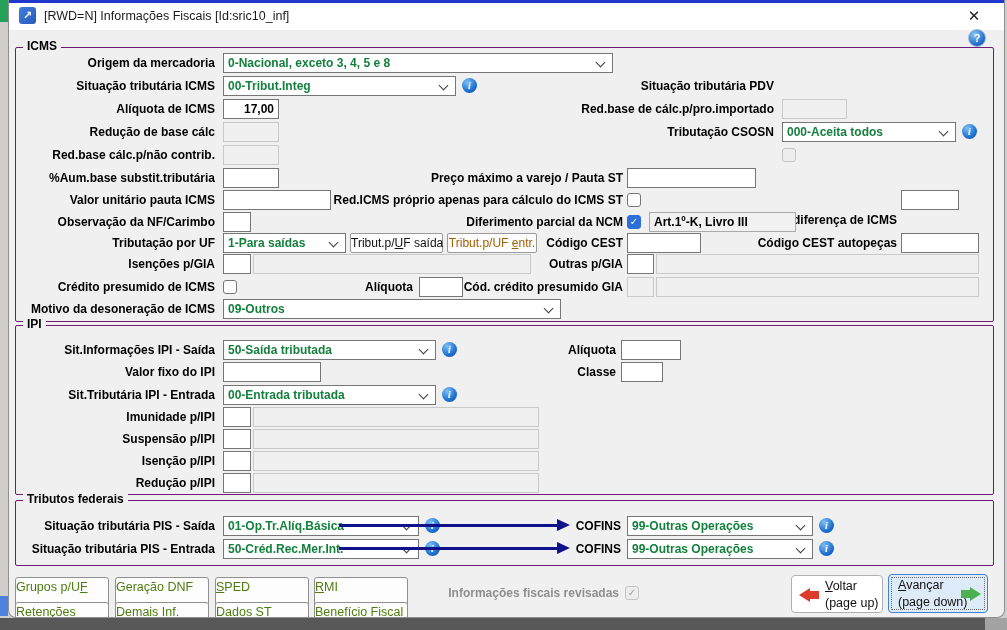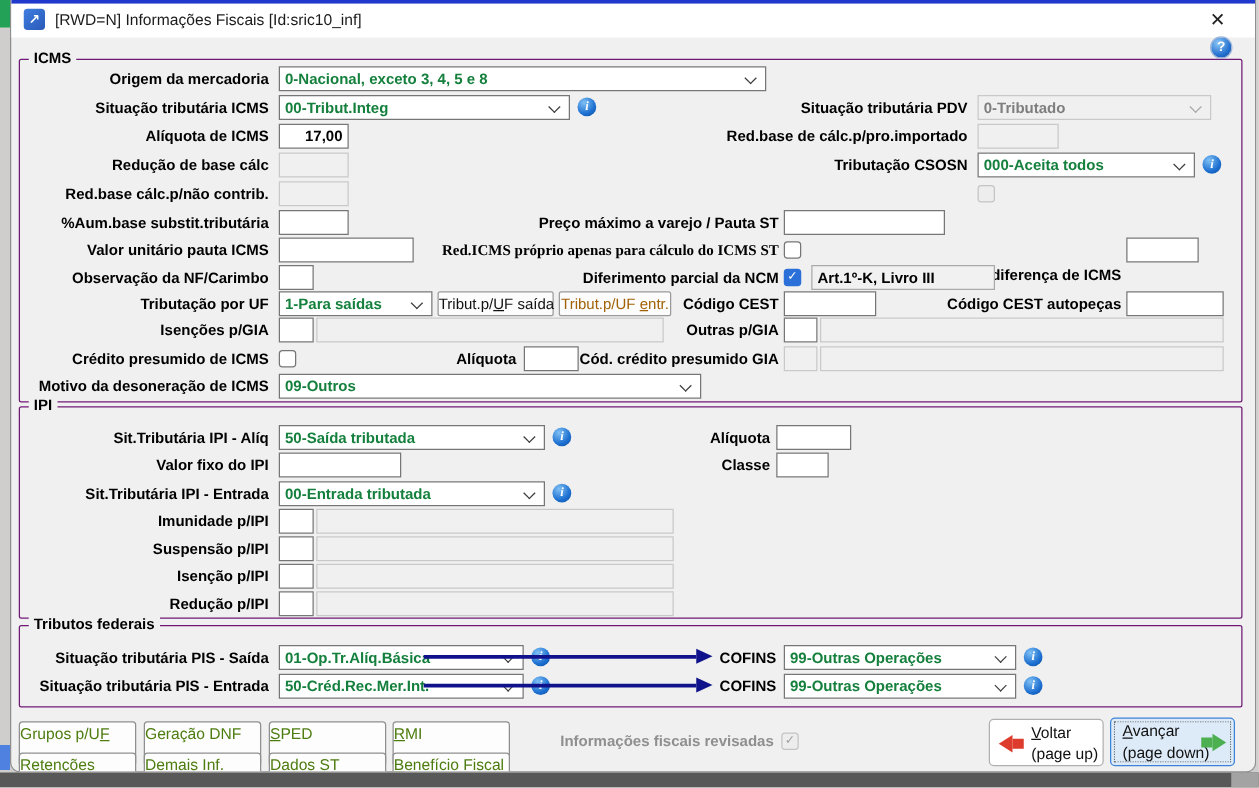--- a/index.html
+++ b/index.html
@@ -107,24 +107,20 @@
     <span class="chev"></span>
   </div>
 
   <div class="lab lcol" style="top:76px;">Situação tributária ICMS</div>
   <div class="combo" style="left:214px;top:76px;width:233px;">
     <span>00-Tribut.Integ</span>
     <span class="chev"></span>
   </div>
   <div class="info" style="left:453px;top:78px;">i</div>
   <div class="lab" style="left:420px;top:76px;width:345px;">Situação tributária PDV</div>
-  <div class="combo dis" style="left:773px;top:76px;width:187px;">
-    <span>0-Tributado</span>
-    <span class="chev"></span>
-  </div>
 
   <div class="lab lcol" style="top:99px;">Alíquota de ICMS</div>
   <div class="inp num" style="left:214px;top:99px;width:56px;">17,00</div>
   <div class="lab" style="left:420px;top:99px;width:345px;">Red.base de cálc.p/pro.importado</div>
   <div class="inp dis" style="left:773px;top:99px;width:65px;"></div>
 
   <div class="lab lcol" style="top:122px;">Redução de base cálc</div>
   <div class="inp dis" style="left:214px;top:122px;width:56px;"></div>
   <div class="lab" style="left:420px;top:122px;width:345px;">Tributação CSOSN</div>
   <div class="combo" style="left:773px;top:122px;width:174px;">
@@ -137,21 +133,21 @@
   <div class="inp dis" style="left:214px;top:145px;width:56px;"></div>
   <div class="cb dis" style="left:773px;top:148px;"></div>
 
   <div class="lab lcol" style="top:168px;">%Aum.base substit.tributária</div>
   <div class="inp" style="left:214px;top:168px;width:56px;"></div>
   <div class="lab" style="left:250px;top:168px;width:364px;">Preço máximo a varejo / Pauta ST</div>
   <div class="inp" style="left:618px;top:168px;width:129px;"></div>
 
   <div class="lab lcol" style="top:190px;">Valor unitário pauta ICMS</div>
   <div class="inp" style="left:214px;top:190px;width:108px;"></div>
-  <div class="lab" style="left:250px;top:190px;width:364px;font-family:Liberation Serif, serif;">Red.ICMS próprio apenas para cálculo do ICMS ST</div>
+  <div class="lab" style="left:250px;top:190px;width:364px;">Red.ICMS próprio apenas para cálculo do ICMS ST</div>
   <div class="cb" style="left:618px;top:193px;"></div>
   <div class="lab" style="left:650px;top:186px;width:238px;margin-top:24px;">% de diferença de ICMS</div>
   <div class="inp" style="left:892px;top:190px;width:58px;"></div>
 
   <div class="lab lcol" style="top:212px;">Observação da NF/Carimbo</div>
   <div class="inp" style="left:214px;top:212px;width:28px;"></div>
   <div class="lab" style="left:250px;top:212px;width:364px;">Diferimento parcial da NCM</div>
   <div class="cb checked" style="left:618px;top:215px;">✓</div>
   <div class="inp ro" style="left:640px;top:212px;width:147px;">Art.1º-K, Livro III</div>
 
@@ -185,21 +181,21 @@
   <div class="lab lcol" style="top:299px;">Motivo da desoneração de ICMS</div>
   <div class="combo" style="left:214px;top:299px;width:338px;">
     <span>09-Outros</span>
     <span class="chev"></span>
   </div>
 
   <div class="grp" style="left:6px;top:325px;width:979px;height:170px;">
     <div class="grp-title">IPI</div>
   </div>
 
-  <div class="lab lcol" style="top:340px;">Sit.Tributária IPI - Alíq</div>
+  <div class="lab lcol" style="top:340px;">Sit.Informações IPI - Saída</div>
   <div class="combo" style="left:214px;top:340px;width:213px;">
     <span>50-Saída tributada</span>
     <span class="chev"></span>
   </div>
   <div class="info" style="left:433px;top:342px;">i</div>
   <div class="lab" style="left:450px;top:340px;width:157px;">Alíquota</div>
   <div class="inp" style="left:612px;top:340px;width:60px;"></div>
 
   <div class="lab lcol" style="top:362px;">Valor fixo do IPI</div>
   <div class="inp" style="left:214px;top:362px;width:98px;"></div>

